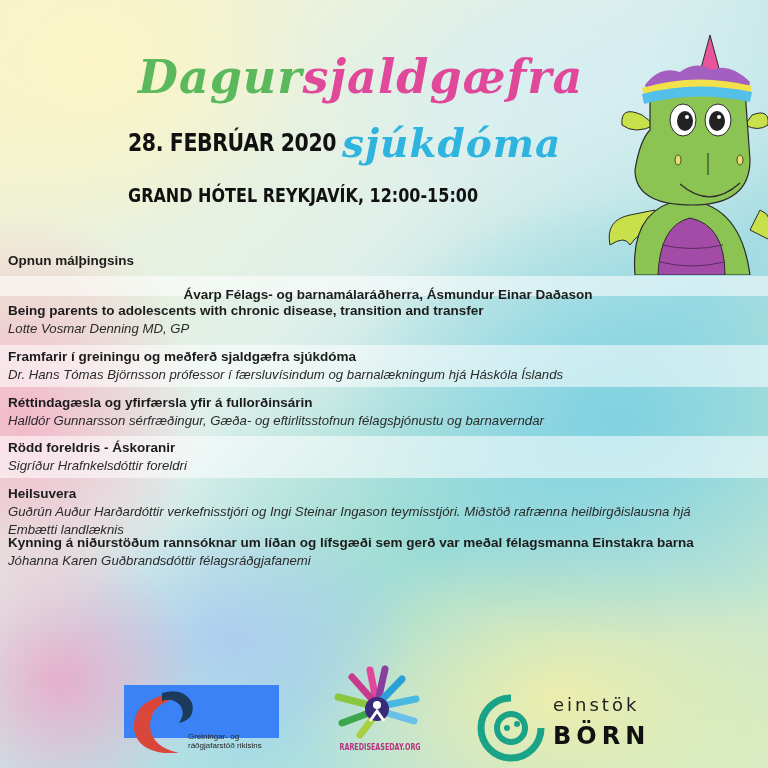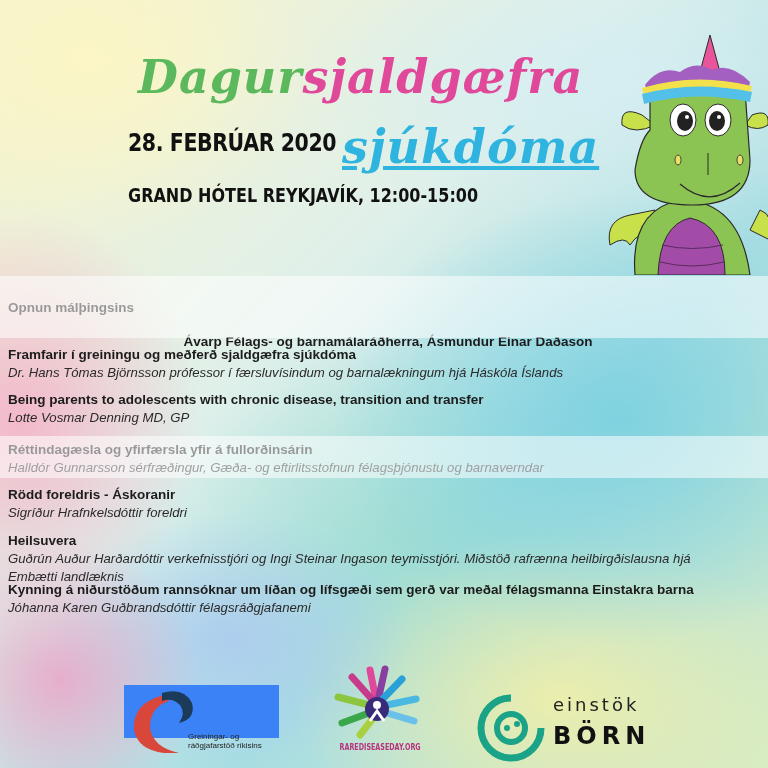--- a/index.html
+++ b/index.html
@@ -24,21 +24,21 @@
     .title-line1 {
       position: absolute; left: 138px; top: 50px;
       font-family: "DejaVu Serif", serif; font-style: italic; font-weight: bold;
       font-size: 46px; letter-spacing: 1px; white-space: nowrap;
     }
     .title-green { color: #5cb85c; }
     .title-pink { color: #e0489a; }
     .title-line2 {
       position: absolute; left: 342px; top: 120px;
       font-family: "DejaVu Serif", serif; font-style: italic; font-weight: bold;
-      font-size: 46px; color: #2fb3df; letter-spacing: 1px; white-space: nowrap; text-decoration: underline;
+      font-size: 39px; color: #2fb3df; letter-spacing: 1px; white-space: nowrap;
     }
     .date {
       position: absolute; left: 128px; top: 128px;
       font-family: "DejaVu Sans", sans-serif; font-weight: bold;
       font-size: 25px; color: #111; letter-spacing: -0.5px; transform: scaleX(0.82); transform-origin: left;
       white-space: nowrap;
     }
     .venue {
       position: absolute; left: 128px; top: 183px;
       font-family: "DejaVu Sans", sans-serif; font-weight: bold;
@@ -47,21 +47,21 @@
     }
 
     
     .mascot { position: absolute; left: 600px; top: 30px; width: 168px; height: 245px; }
 
     
     .program { position: absolute; left: 0; top: 247px; width: 768px; }
     .row { position: relative; width: 768px; padding-left: 8px; }
     .row.band { background: rgba(255,255,255,0.55); }
     .row-title {
-      font-weight: bold; font-size: 13.5px; line-height: 18px; white-space: nowrap; color: #1c1c1c; margin-top: 47px;
+      font-weight: bold; font-size: 13.5px; line-height: 18px; white-space: nowrap; color: #1c1c1c;
     }
     .row-sub {
       font-style: italic; font-size: 13.2px; line-height: 18px; color: #2a2a2a; white-space: nowrap;
     }
     .row-sub.wrap { white-space: normal; width: 700px; }
     .r-opnun { height: 29px; padding-top: 5px; }
     .r-avarp { height: 20px; padding-top: 10px; text-align: center; }
     .r-being { height: 49px; padding-top: 6px; }
     .r-fram { height: 42px; padding-top: 3px; }
     .r-rett { height: 49px; padding-top: 7px; }
@@ -136,27 +136,27 @@
   <path d="M80 154 Q110 180 140 153" stroke="#2a2a2a" stroke-width="1.2" fill="none"></path>
 </svg>
 
 <div class="program">
   <div class="row r-opnun">
     <div class="row-title">Opnun málþingsins</div>
   </div>
   <div class="row band r-avarp">
     <div class="row-title">Ávarp Félags- og barnamálaráðherra, Ásmundur Einar Daðason</div>
   </div>
+  <div class="row r-being">
+    <div class="row-title">Being parents to adolescents with chronic disease, transition and transfer</div>
+    <div class="row-sub">Lotte Vosmar Denning MD, GP</div>
+  </div>
   <div class="row band r-fram">
     <div class="row-title">Framfarir í greiningu og meðferð sjaldgæfra sjúkdóma</div>
     <div class="row-sub">Dr. Hans Tómas Björnsson prófessor í færsluvísindum og barnalækningum hjá Háskóla Íslands</div>
-  </div>
-  <div class="row r-being">
-    <div class="row-title">Being parents to adolescents with chronic disease, transition and transfer</div>
-    <div class="row-sub">Lotte Vosmar Denning MD, GP</div>
   </div>
   <div class="row r-rett">
     <div class="row-title">Réttindagæsla og yfirfærsla yfir á fullorðinsárin</div>
     <div class="row-sub">Halldór Gunnarsson sérfræðingur, Gæða- og eftirlitsstofnun félagsþjónustu og barnaverndar</div>
   </div>
   <div class="row band r-rodd">
     <div class="row-title">Rödd foreldris - Áskoranir</div>
     <div class="row-sub">Sigríður Hrafnkelsdóttir foreldri</div>
   </div>
   <div class="row r-heil">

